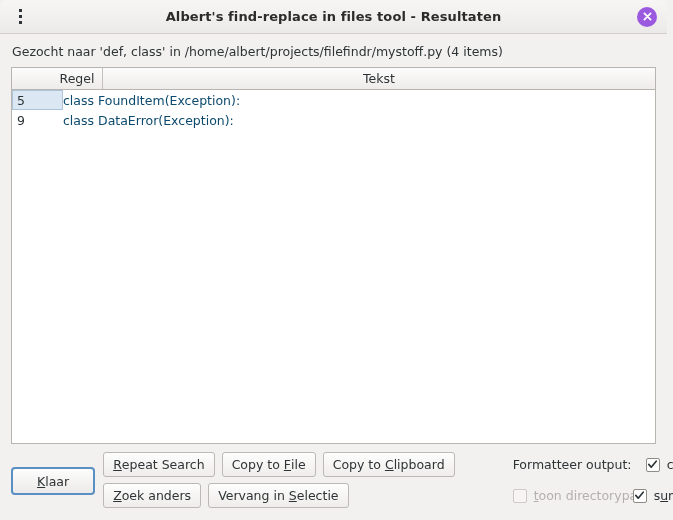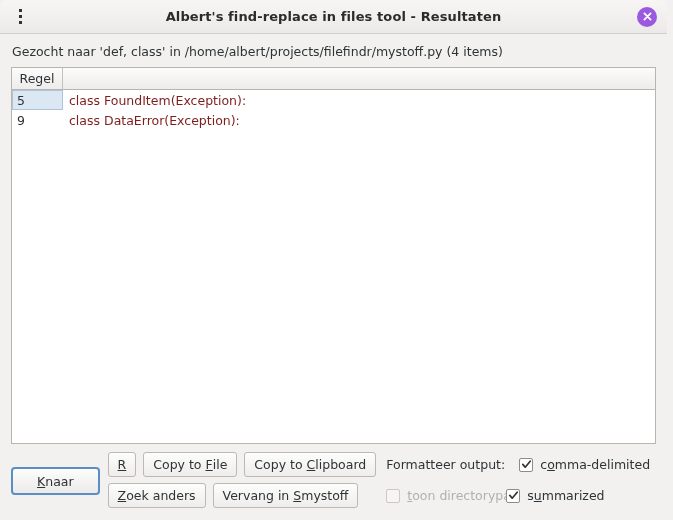--- a/index.html
+++ b/index.html
@@ -120,20 +120,21 @@
     font-size: 12.5px;
     color: #2e3436;
     box-sizing: border-box;
     cursor: pointer;
     user-select: none;
   }
   .th.col-line {
     width: 51px;
     min-width: 51px;
     border-right: 1px solid #c4c0bc;
+    margin-left: 40px;
   }
   .th.col-text {
     flex: 1;
   }
   .rows {
     flex: 1;
     overflow: hidden;
   }
   .row {
     display: flex;
@@ -154,23 +155,23 @@
   .row.selected .cell-line {
     background: #dbe7f3;
     border: 1px solid #adc3da;
     padding-left: 4px;
   }
   .cell-text {
     flex: 1;
     box-sizing: border-box;
     display: flex;
     align-items: center;
-    padding-left: 6px;
-    font-size: 12.5px;
-    color: #7f1d1d;
+    padding-left: 0;
+    font-size: 12.5px;
+    color: #0c4a6e;
     white-space: pre;
   }
 
   
   .bottombar {
     display: flex;
     align-items: flex-start;
     padding: 8px 0 10px 0;
     gap: 0;
   }
@@ -223,20 +224,21 @@
     display: flex;
     align-items: center;
     height: 25px;
     gap: 0;
   }
   .opt-label {
     font-size: 12.5px;
     color: #2e3436;
     white-space: nowrap;
     width: 133px;
+    margin-left: 48px;
   }
   .check-item {
     display: flex;
     align-items: center;
     gap: 7px;
     white-space: nowrap;
     cursor: pointer;
   }
   .check-item.disabled {
     color: #b4b0ac;
@@ -287,20 +289,21 @@
     </div>
   </div>
 
   <div class="content">
 
     <div class="search-summary">Gezocht naar 'def, class' in /home/albert/projects/filefindr/mystoff.py (4 items)</div>
 
     <div class="listbox">
       <div class="table-header">
         <div class="th col-line">Regel</div>
+        <div class="th col-text">Tekst</div>
       </div>
       <div class="rows">
 
         <div class="row selected">
           <div class="cell-line">5</div>
           <div class="cell-text">class FoundItem(Exception):</div>
         </div>
 
         <div class="row">
           <div class="cell-line">9</div>
@@ -310,49 +313,50 @@
 
 
       </div>
     </div>
 
     <div class="bottombar">
 
       <div class="klaar-wrap">
         <button class="btn default">
             <span class="mn">K</span>
-            <span>naar</span>
+            <span>laar</span>
           </button>
       </div>
 
       <div class="btn-grid">
         <div class="btn-row">
           <button class="btn">
               <span class="mn">R</span>
+              <span>epeat Search</span>
             </button>
           <button class="btn">
               <span>Copy to&nbsp;</span>
               <span class="mn">F</span>
               <span>ile</span>
             </button>
           <button class="btn">
               <span>Copy to&nbsp;</span>
               <span class="mn">C</span>
               <span>lipboard</span>
             </button>
         </div>
         <div class="btn-row">
           <button class="btn">
               <span class="mn">Z</span>
               <span>oek anders</span>
             </button>
           <button class="btn">
               <span>Vervang in&nbsp;</span>
               <span class="mn">S</span>
-              <span>mystoff</span>
+              <span>electie</span>
             </button>
         </div>
       </div>
 
       <div class="opts">
         <div class="opt-row">
           <span class="opt-label">Formatteer output:</span>
           <span class="check-item">
             <span class="checkbox">
               <svg width="11" height="11" viewBox="0 0 11 11" aria-hidden="true">

